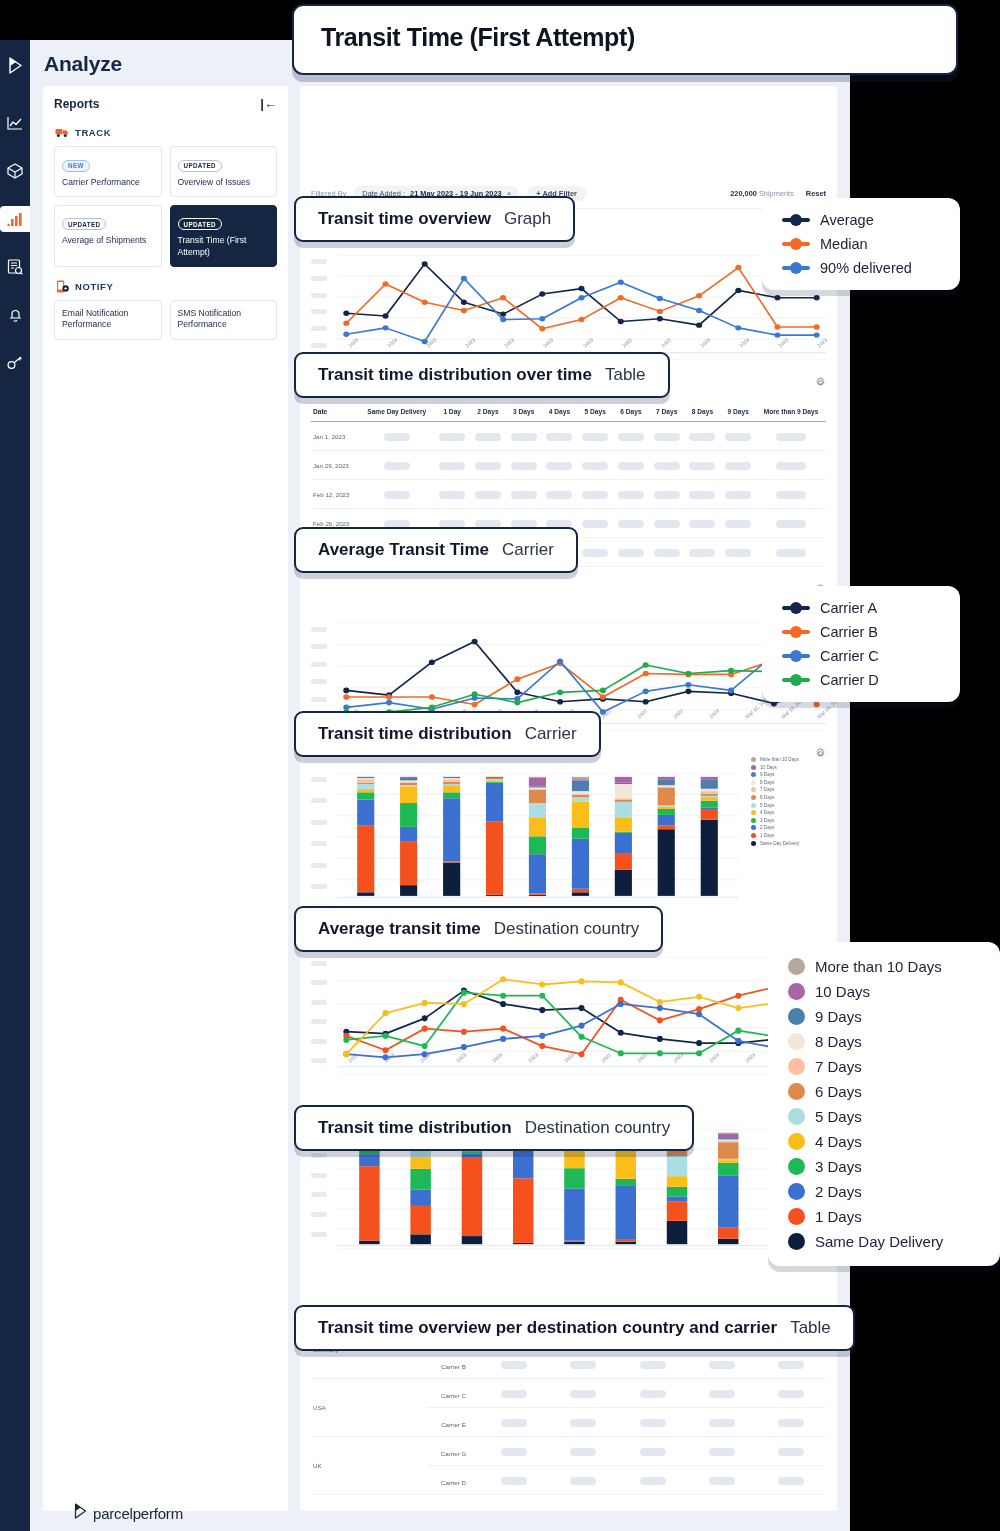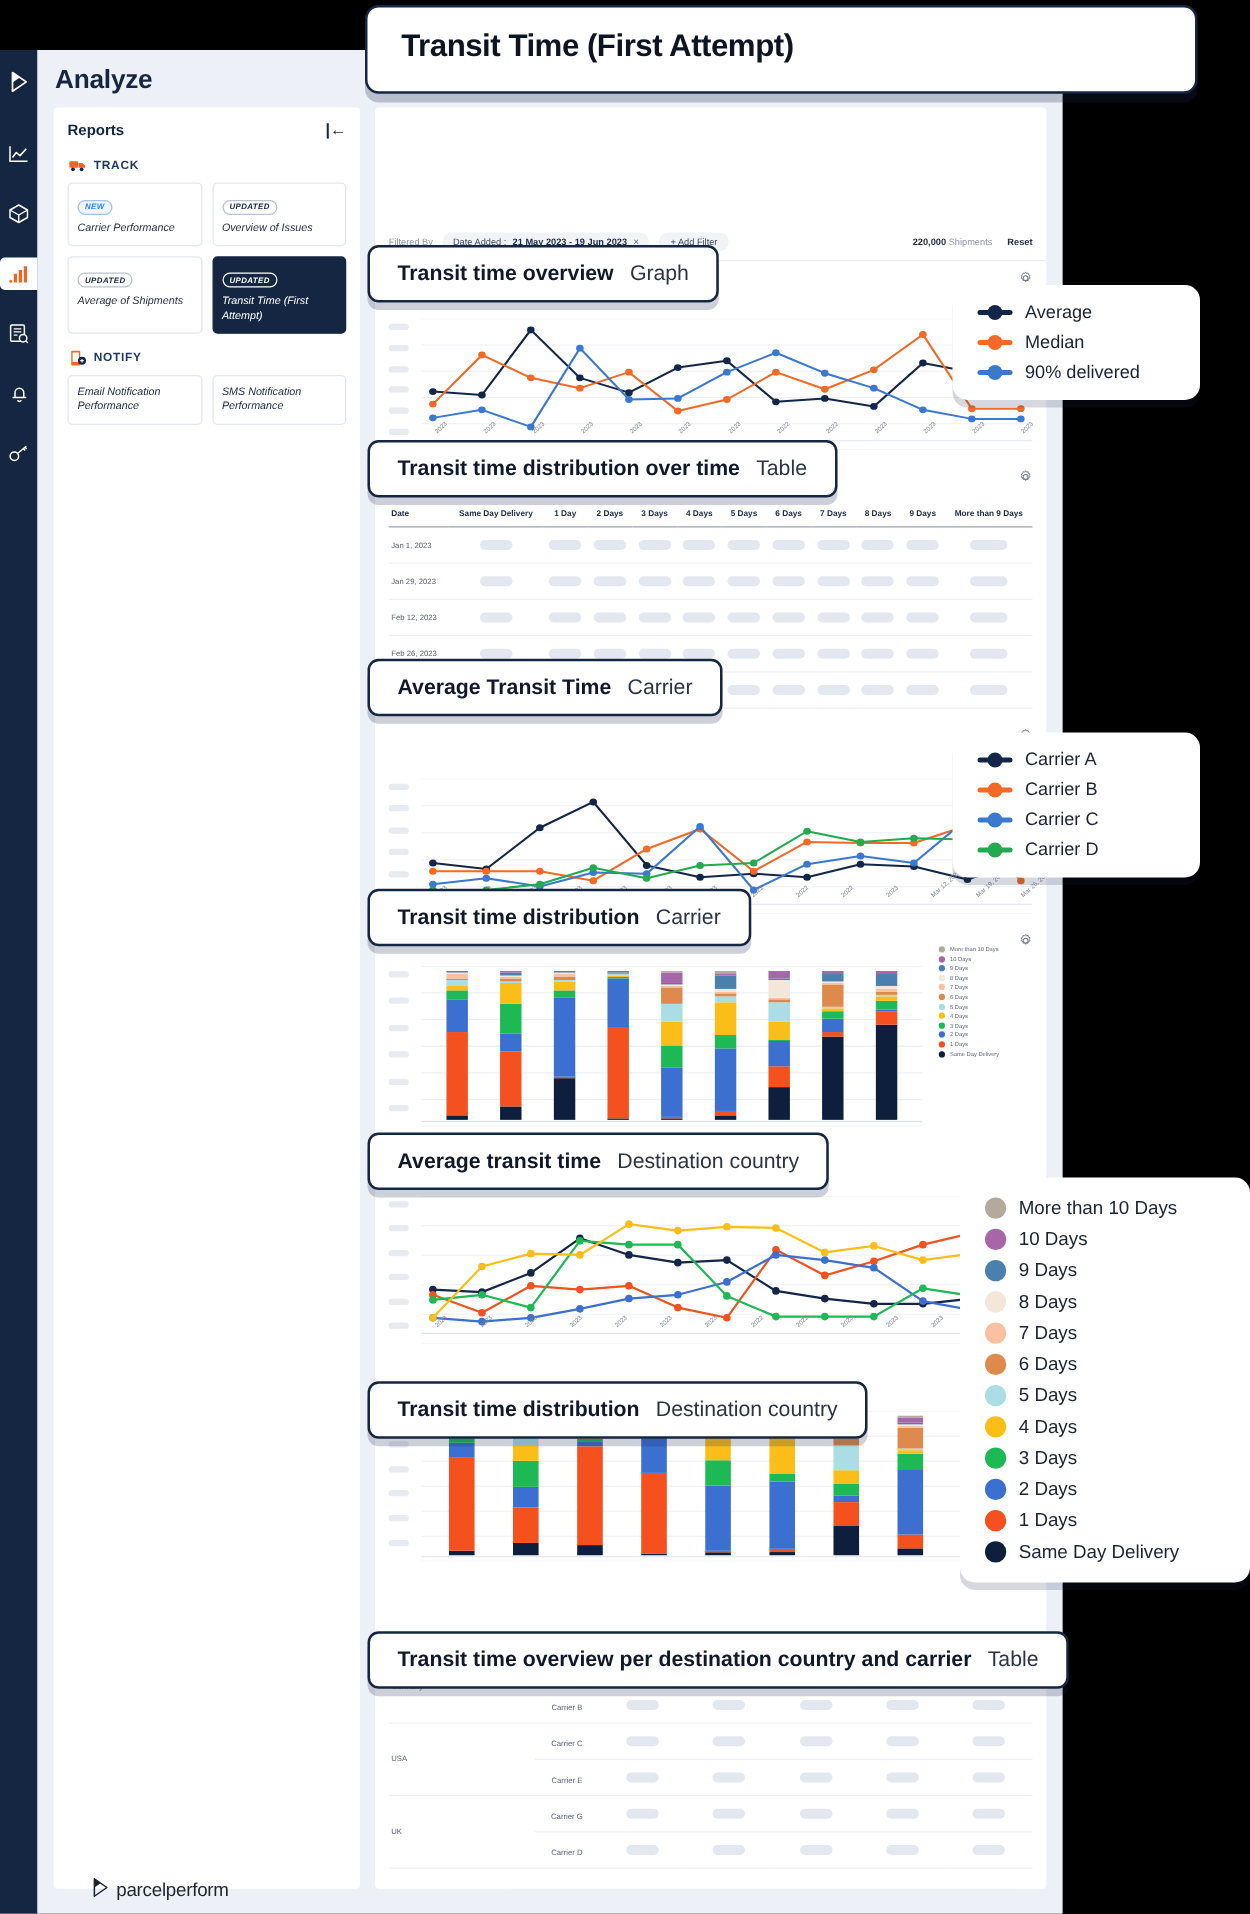--- a/index.html
+++ b/index.html
@@ -52,21 +52,21 @@
   }
   .reports-head { display: flex; align-items: center; justify-content: space-between; margin-bottom: 14px;}
   .reports-head h2 { font-size: 12px; font-weight: 700; color: #152642; }
   .collapse-icon { color: #152642; font-size: 13px; font-weight: 700; }
   .group-head { display:flex; align-items:center; gap: 6px; margin: 6px 0 7px 1px; }
   .group-head .glyph { width: 14px; height: 14px; display:flex; align-items:center; justify-content:center;}
   .group-head .label { font-size: 9.5px; font-weight: 700; color: #1f3a63; letter-spacing: 0.6px; }
   .card-grid { display: grid; grid-template-columns: 1fr 1fr; gap: 8px; }
   .rcard {
     border: 1px solid #e2e6ee; border-radius: 4px; background: #fff;
-    padding: 7px 7px 8px 7px; min-height: 44px; font-style: italic;
+    padding: 7px 7px 8px 7px; min-height: 44px;
   }
   .rcard.tall { min-height: 52px; }
   .rcard.plain { min-height: 36px; display:flex; align-items:center; }
   .rcard.active { background: #152642; border-color: #152642; }
   .badge {
     display: inline-block; font-size: 6.3px; font-weight: 700; letter-spacing: .35px;
     border-radius: 7px; padding: 1.5px 5px; margin-bottom: 5px;
   }
   .badge.new { color: #2d7ff9; border: 1px solid #9dc3fb; background: #eef5ff; }
   .badge.updated { color: #152642; border: 1px solid #b9c1d1; background: #fff; }
@@ -87,21 +87,21 @@
   }
   .fb-label { font-size: 7.4px; color: #8b93a7; }
   .fb-chip {
     background: #f1f3f8; border-radius: 11px; padding: 3px 8px;
     font-size: 7.4px; color: #3d475e; display:flex; align-items:center; gap:5px;
   }
   .fb-chip b { font-weight: 700; color: #1b2945; }
   .fb-chip .x { color: #5c6478; font-size: 8px; }
   .fb-add {
     background: #f1f3f8; border-radius: 11px; padding: 3px 9px;
-    font-size: 7.4px; color: #3d475e;
+    font-size: 7.4px; color: #3d475e; font-weight: bold;
   }
   .fb-right { margin-left: auto; display:flex; align-items:center; gap: 12px; }
   .fb-count { font-size: 7.4px; color: #8b93a7; }
   .fb-count b { color: #1b2945; font-weight: 700; }
   .fb-reset { font-size: 7.4px; color: #1b2945; font-weight: 700; }
 
   .widget { position: relative; padding: 6px 11px 8px 11px; }
   .gear {
     position: absolute; right: 11px; top: 6px; width: 11px; height: 11px;
     color: #6c7588;
@@ -1139,21 +1139,21 @@
   <div class="callout" style="left:294px; top:1105px;">
     <span class="c-title">Transit time distribution</span>
     <span class="c-sub">Destination country</span>
   </div>
 
   <div class="callout" style="left:294px; top:1305px;">
     <span class="c-title">Transit time overview per destination country and carrier</span>
     <span class="c-sub">Table</span>
   </div>
 
-  <div class="float-legend" style="left:762px; top:228px; width:198px;" id="fl-overview">
+  <div class="float-legend" style="left:762px; top:198px; width:198px;" id="fl-overview">
       <div class="fl-item">
         <span class="fl-line" style="background:#13264a">
           <i style="background:#13264a"></i>
         </span>
         <span class="fl-txt">Average</span>
       </div>
       <div class="fl-item">
         <span class="fl-line" style="background:#f26a26">
           <i style="background:#f26a26"></i>
         </span>

